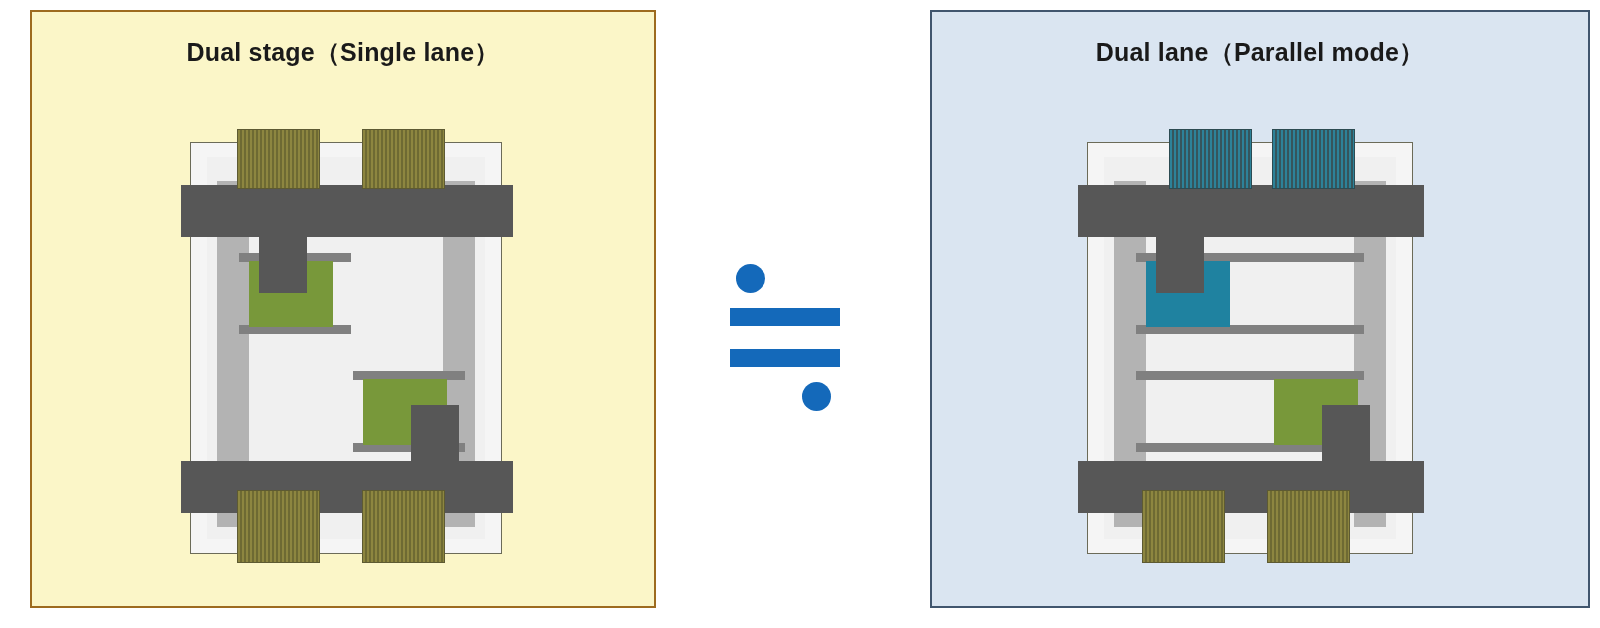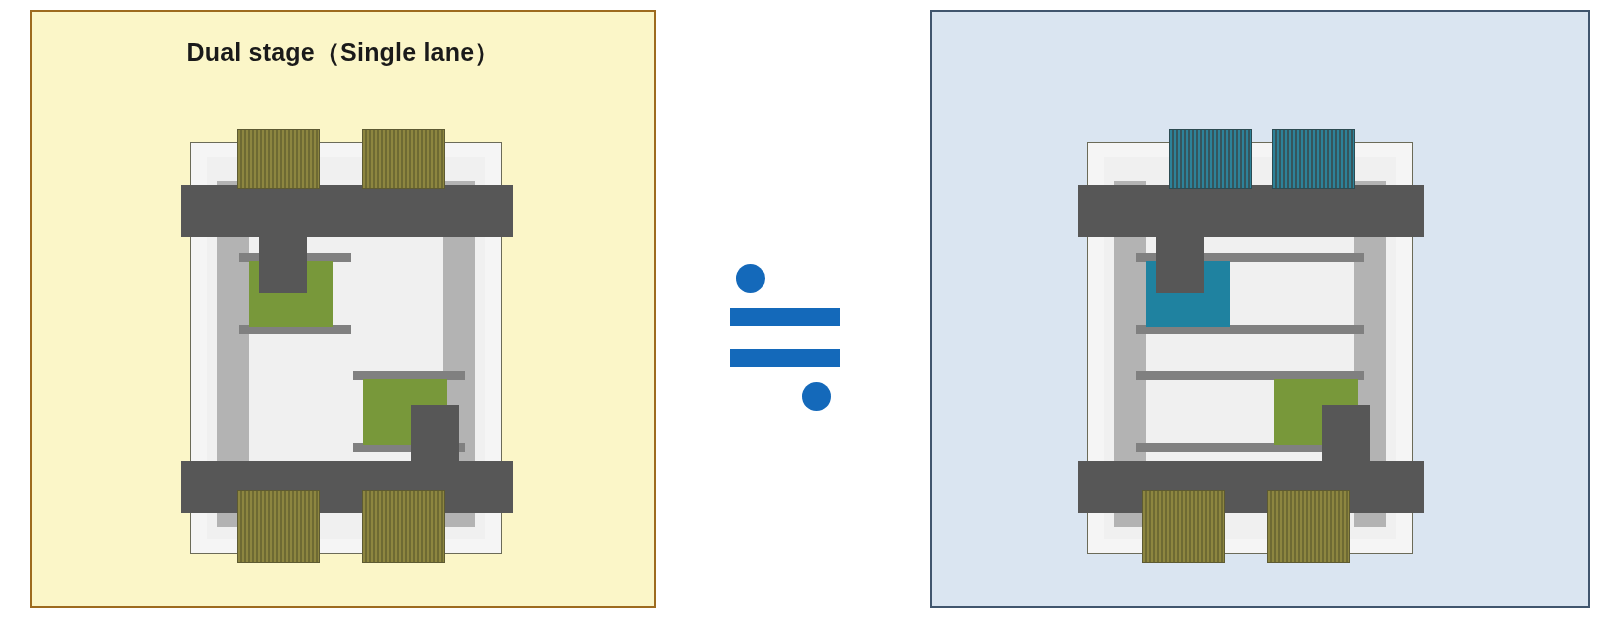--- a/index.html
+++ b/index.html
@@ -82,20 +82,21 @@
 
   <div id="equals-symbol">
     <div class="eq-dot" style="left:18px;top:0px;"></div>
     <div class="eq-bar" style="top:44px;"></div>
     <div class="eq-bar" style="top:85px;"></div>
     <div class="eq-dot" style="left:84px;top:118px;"></div>
   </div>
 </div>
 
 <div class="panel" id="panel-right">
+  <div class="panel-title">Dual lane（Parallel mode）</div>
 
   <div class="machine" style="left:155px;top:130px;width:326px;height:412px;">
     <div class="mframe-inner" style="left:16px;top:14px;right:16px;bottom:14px;"></div>
 
     <div class="pillar" style="left:26px;top:38px;width:32px;height:346px;"></div>
     <div class="pillar" style="left:266px;top:38px;width:32px;height:346px;"></div>
 
     <div class="rail" style="left:48px;top:110px;width:228px;height:9px;"></div>
     <div class="rail" style="left:48px;top:182px;width:228px;height:9px;"></div>
     <div class="rail" style="left:48px;top:228px;width:228px;height:9px;"></div>

